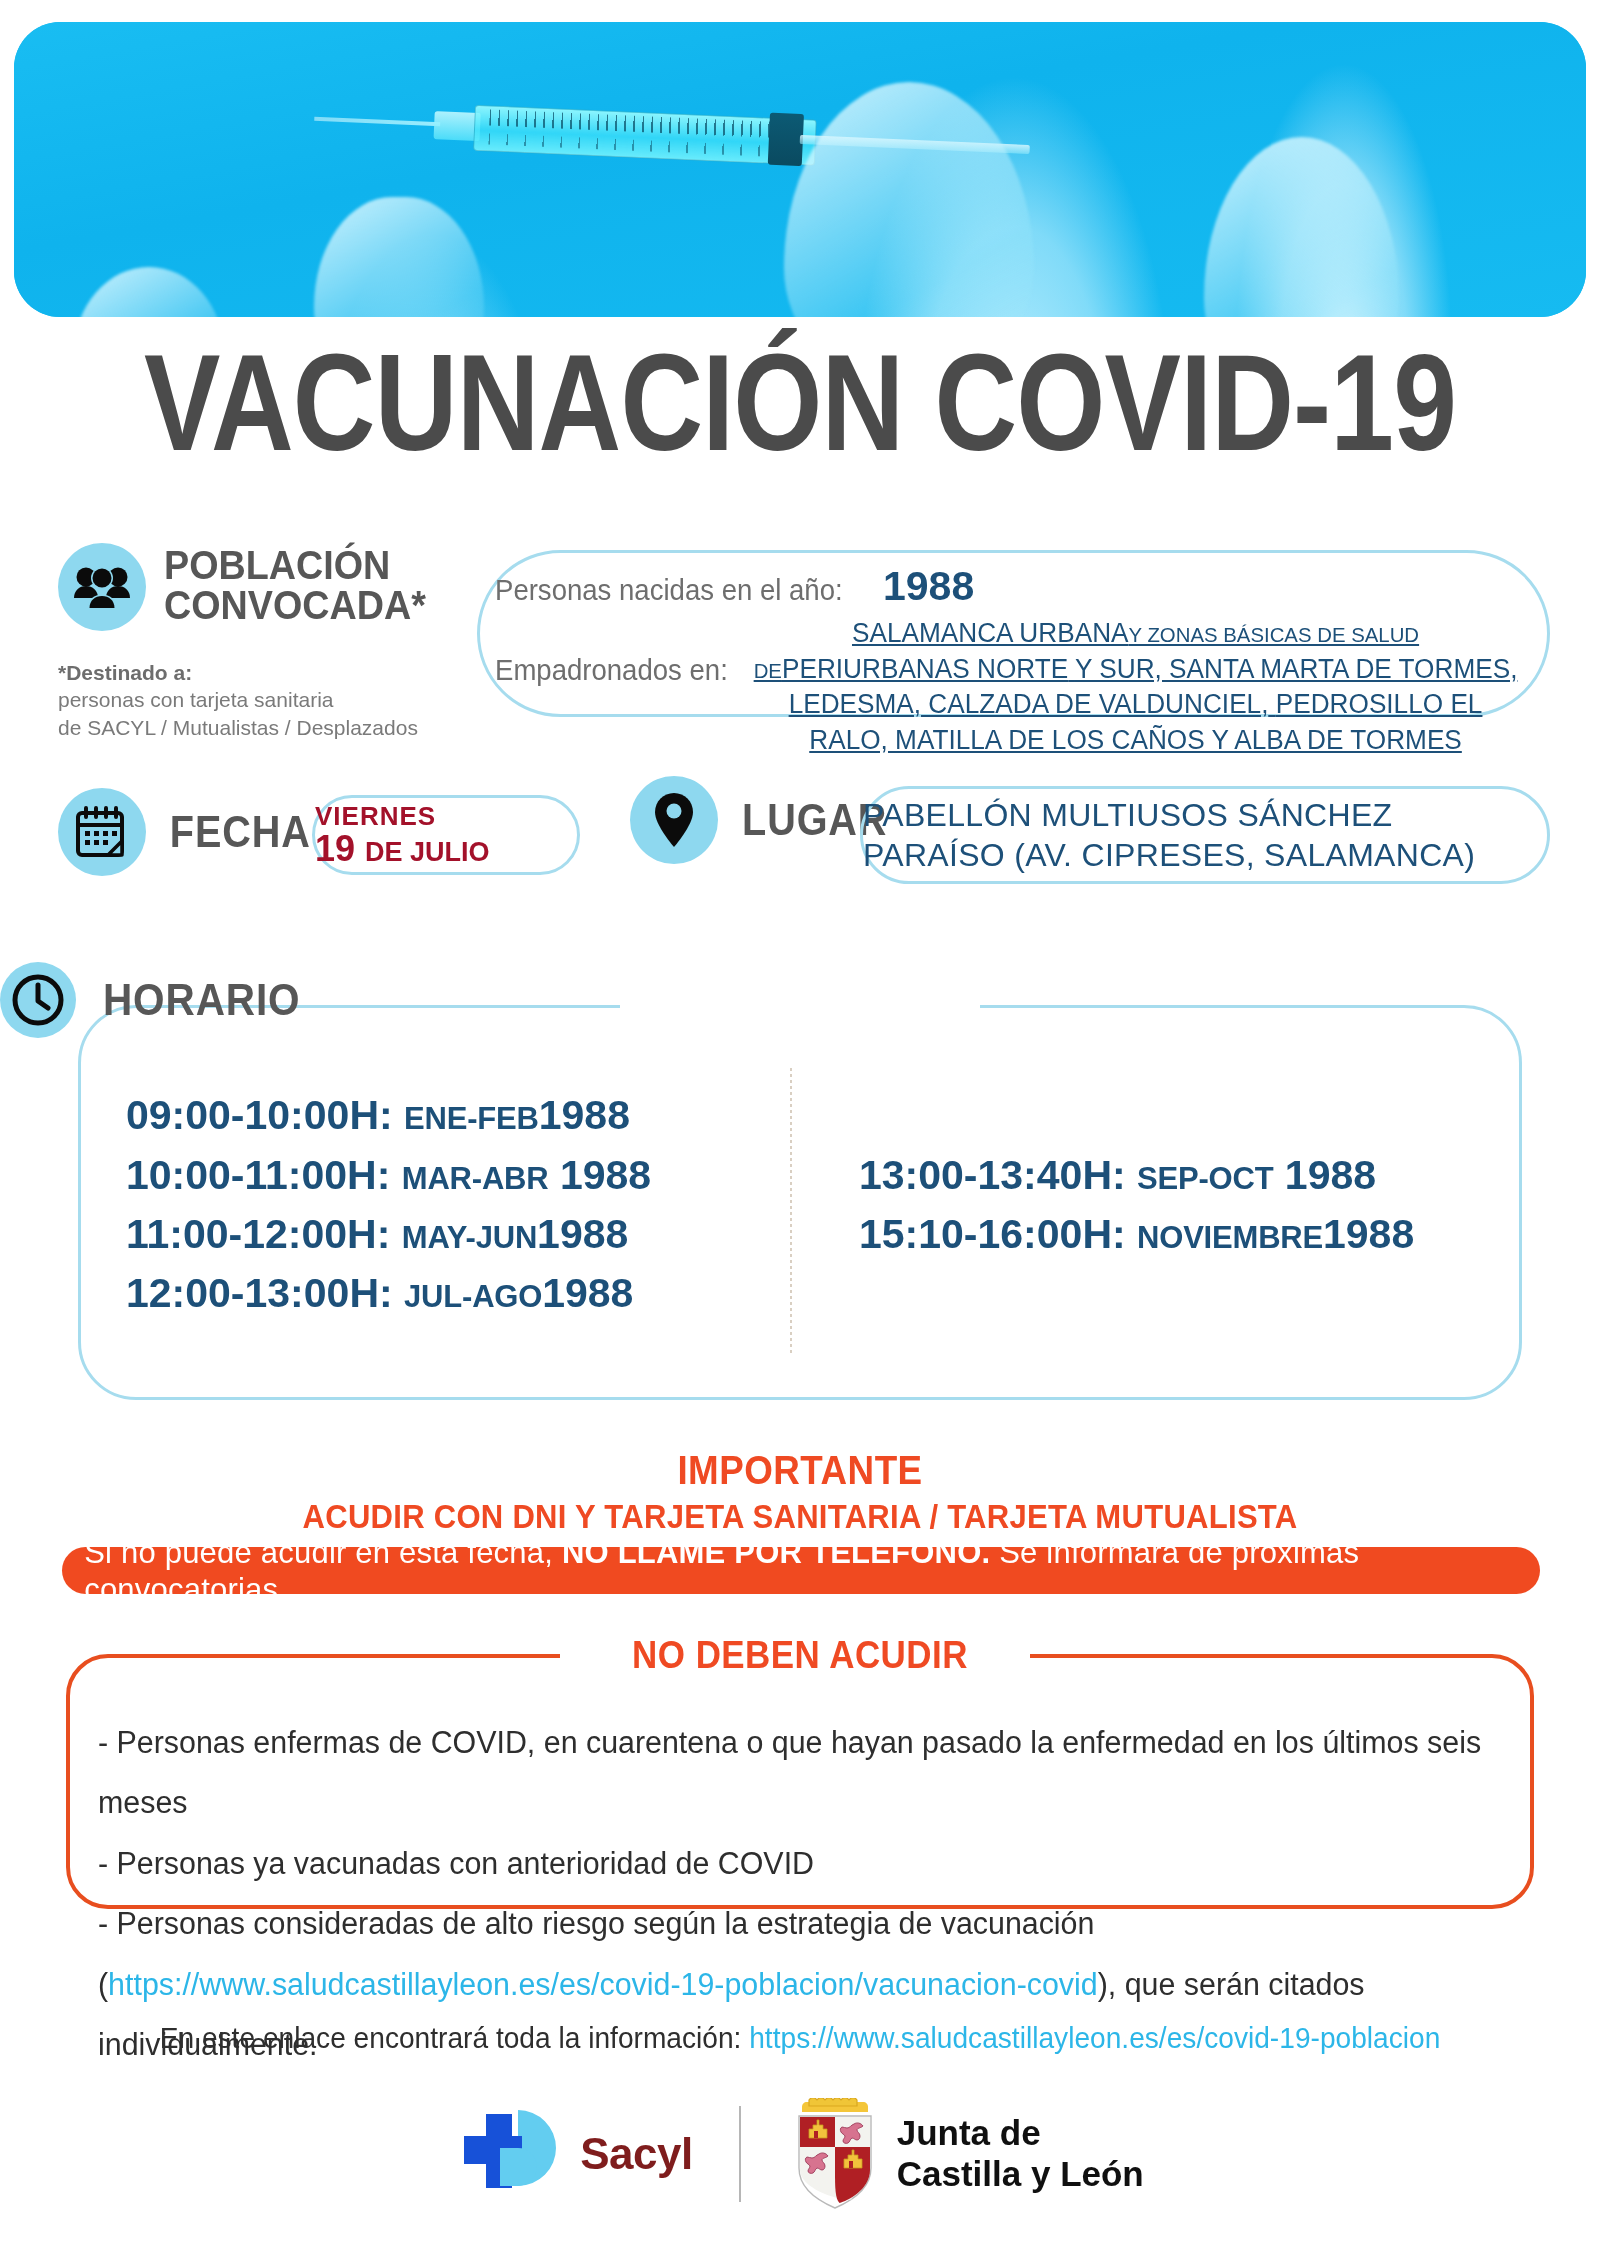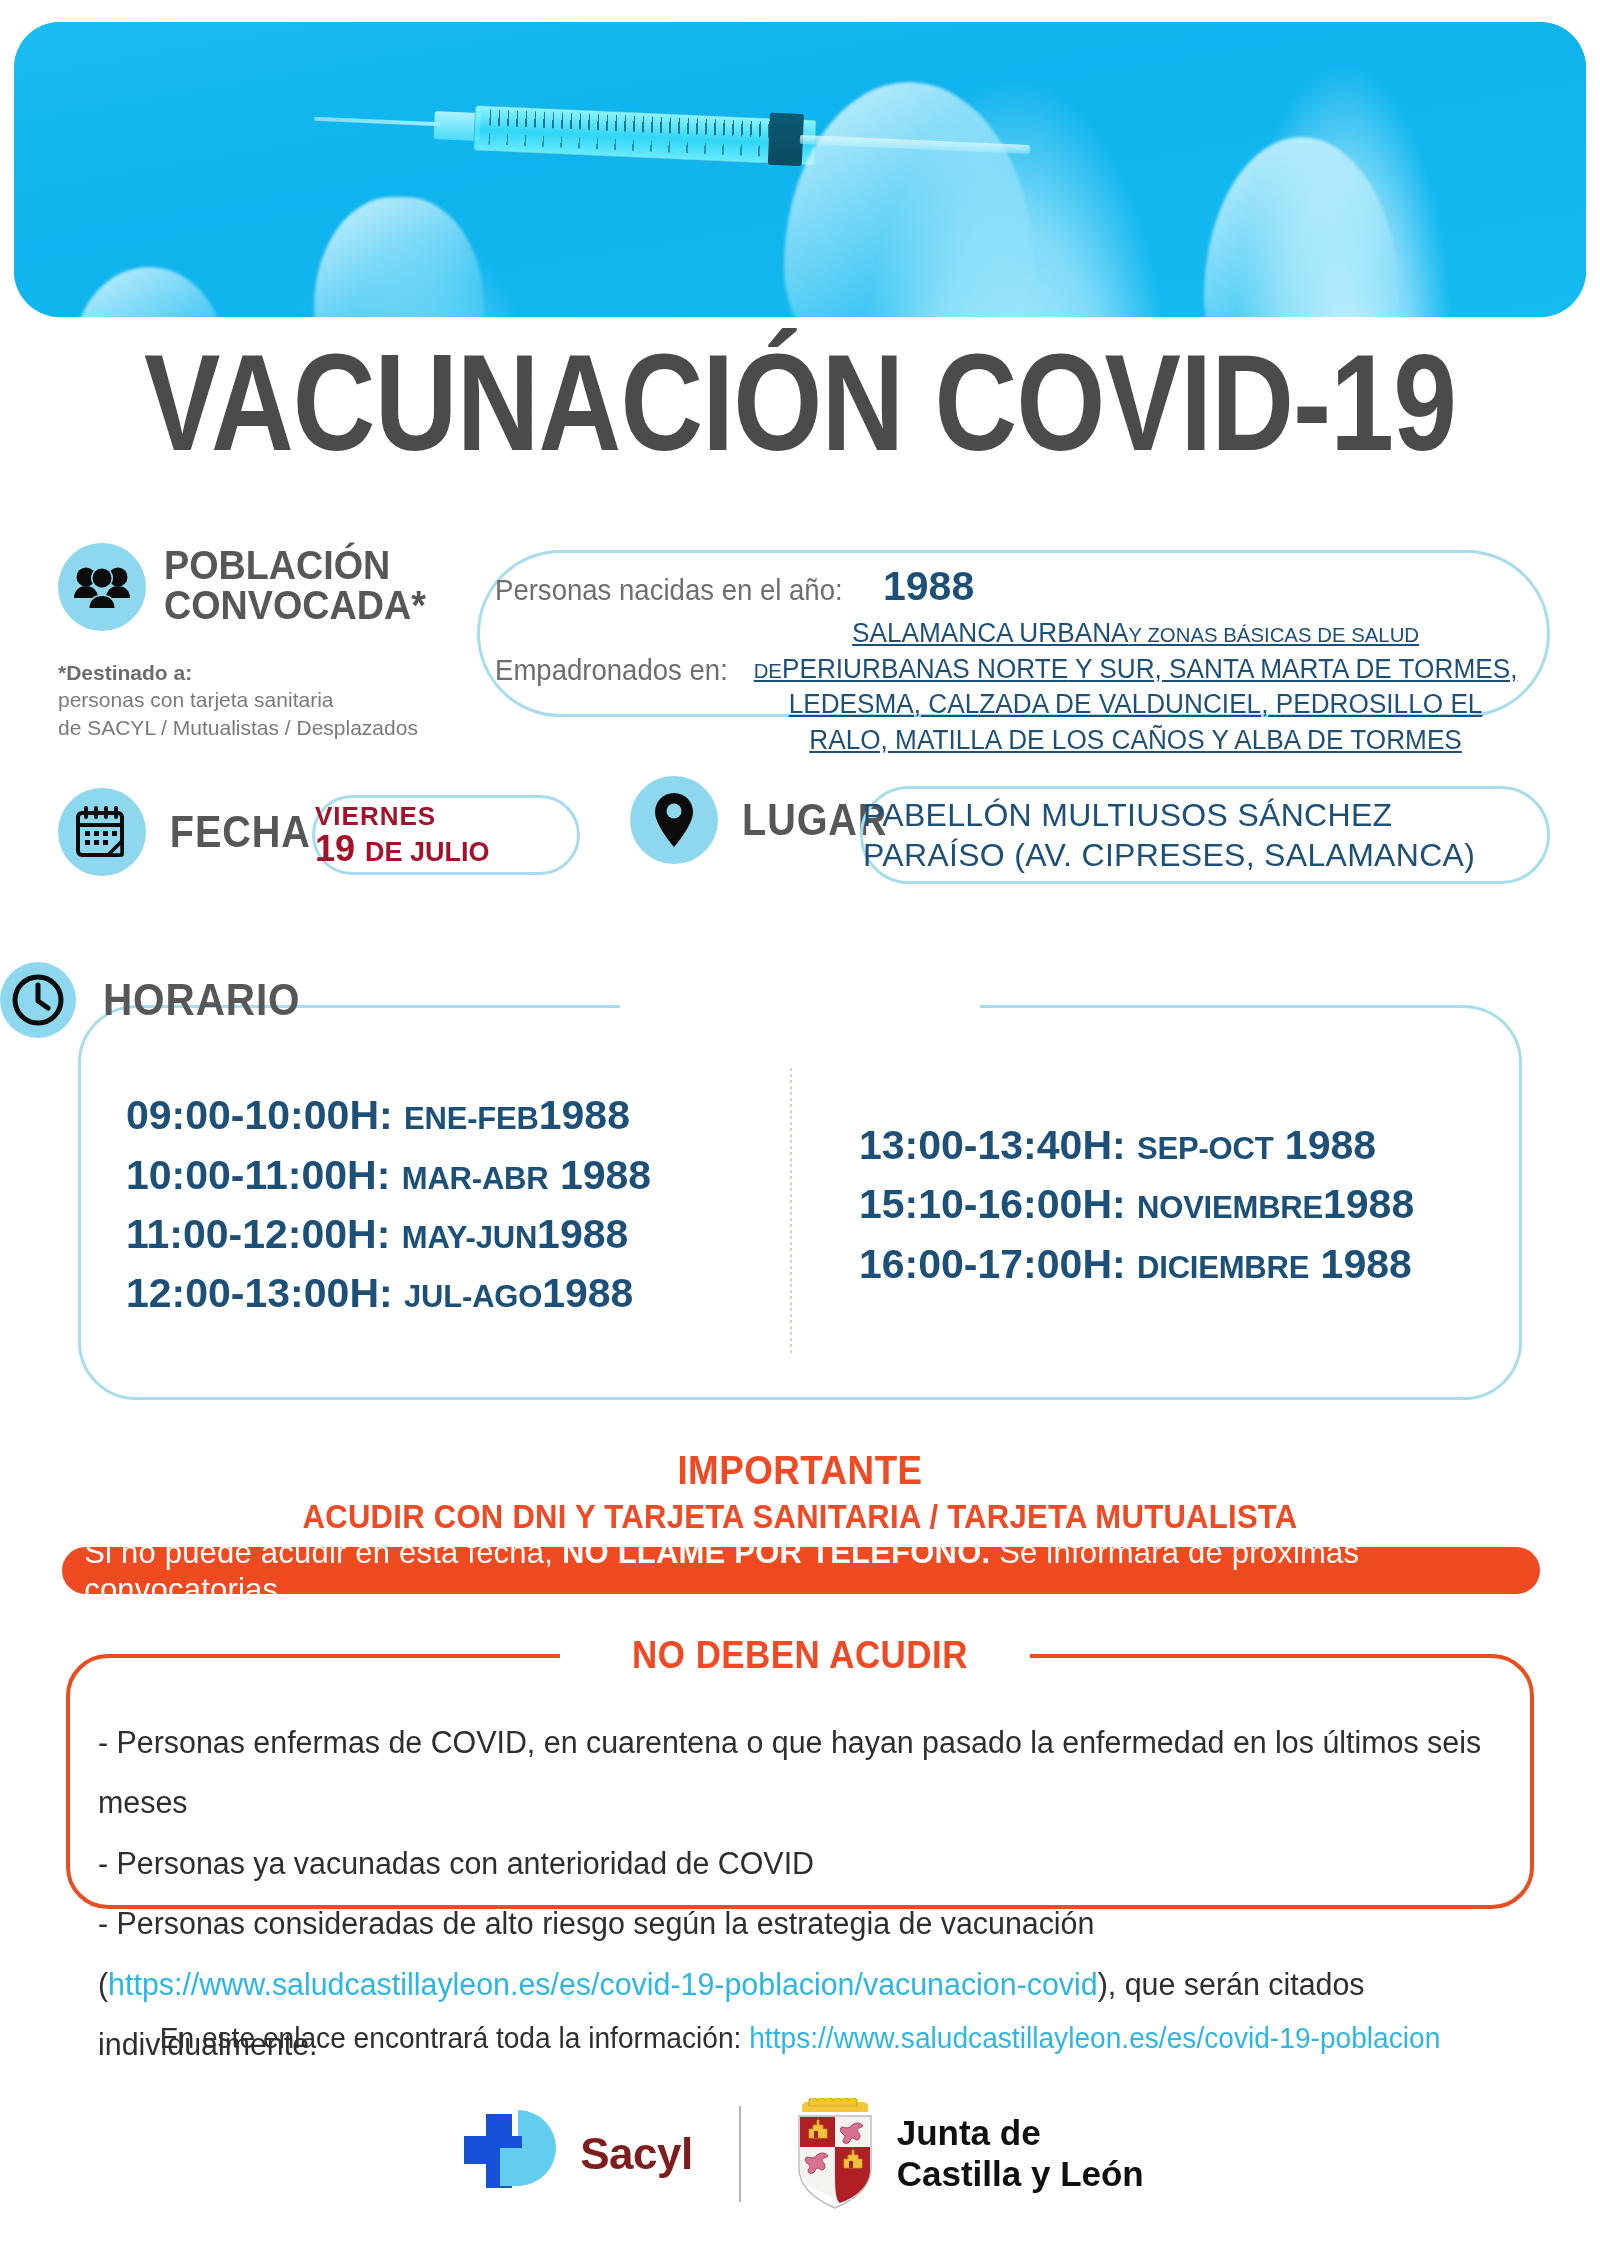--- a/index.html
+++ b/index.html
@@ -521,21 +521,20 @@
 <div class="horario-grid">
   <div class="hcol left">
     <div class="hline"><span>09:00-10:00H:</span> <span class="mon">ENE-FEB</span><span class="yr">1988</span></div>
     <div class="hline"><span>10:00-11:00H:</span> <span class="mon">MAR-ABR</span> <span class="yr">1988</span></div>
     <div class="hline"><span>11:00-12:00H:</span> <span class="mon">MAY-JUN</span><span class="yr">1988</span></div>
     <div class="hline"><span>12:00-13:00H:</span> <span class="mon">JUL-AGO</span><span class="yr">1988</span></div>
   </div>
   <div class="hcol right">
     <div class="hline"><span>13:00-13:40H:</span> <span class="mon">SEP-OCT</span> <span class="yr">1988</span></div>
     <div class="hline"><span>15:10-16:00H:</span> <span class="mon">NOVIEMBRE</span><span class="yr">1988</span></div>
-    <div class="hline"><span>16:00-17:00H:</span> <span class="mon">DICIEMBRE</span> <span class="yr">1988</span></div>
   </div>
 </div>
 
 <div class="importante">IMPORTANTE</div>
 <div class="importante-sub">ACUDIR CON DNI Y TARJETA SANITARIA / TARJETA MUTUALISTA</div>
 <div class="red-banner">
   <div class="red-banner-text"><span>Si no puede acudir en esta fecha, </span><b>NO LLAME POR TELÉFONO.</b><span> Se informará de próximas convocatorias</span></div>
 </div>
 
 <div class="nda-box"></div>

